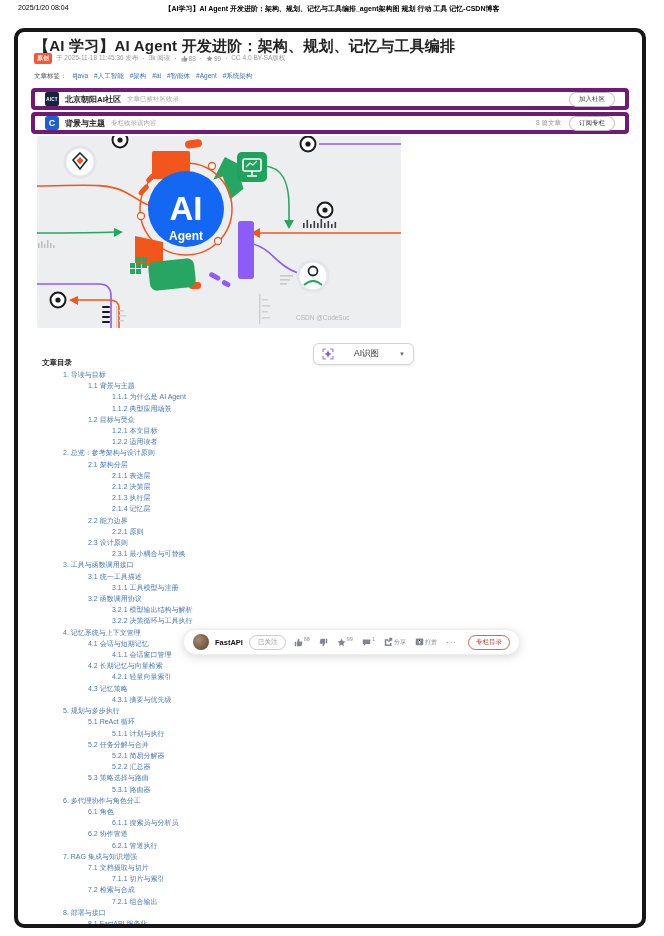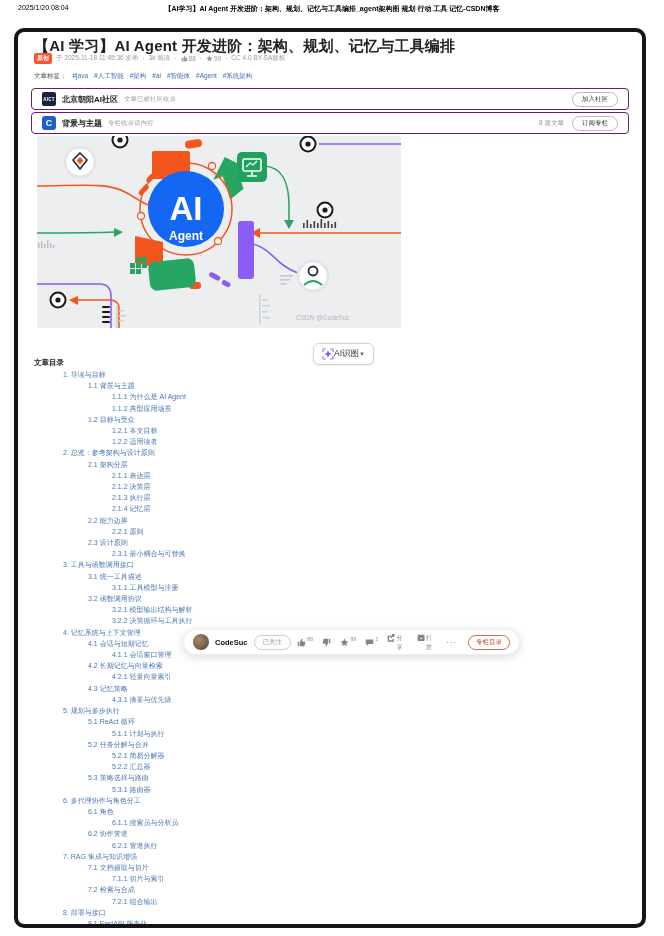--- a/index.html
+++ b/index.html
@@ -20,42 +20,42 @@
 
   .meta-row { position:absolute; left:16px; top:21px; display:flex; align-items:center; gap:4px; font-size:6.5px; color:#999; white-space:nowrap; }
   .badge-original { background:#fc5531; color:#fff; font-size:6px; padding:1px 3px; border-radius:2px; font-weight:bold; }
   .meta-count { display:inline-flex; align-items:center; gap:1px; }
   .meta-count svg { display:block; }
 
   .tags-row { position:absolute; left:16px; top:40px; display:flex; align-items:center; gap:6px; font-size:6.5px; white-space:nowrap; }
   .tags-label { color:#555; }
   .tag { color:#3e6db5; cursor:pointer; }
 
-  .info-card { position:absolute; left:13px; width:598px; height:22px; border:1px solid #701a75; border-radius:4px;
+  .info-card { position:absolute; left:13px; width:598px; height:22px; border:4px solid #701a75; border-radius:4px;
     display:flex; align-items:center; padding:0 10px; background:#fff; }
   .info-card.community { top:56px; }
   .info-card.column { top:80px; }
   .card-icon { width:14px; height:14px; border-radius:2px; display:flex; align-items:center; justify-content:center;
     color:#fff; font-weight:bold; flex:0 0 auto; margin-right:6px; }
   .card-icon.aict { background:#17233f; font-size:4.5px; letter-spacing:.2px; }
   .card-icon.col { background:#1e5fd0; font-size:9px; border-radius:3px; }
   .card-name { font-size:8px; font-weight:bold; color:#222; margin-right:6px; white-space:nowrap; }
   .card-desc { font-size:6.5px; color:#a5a5a5; white-space:nowrap; }
   .card-right { margin-left:auto; display:flex; align-items:center; gap:8px; }
   .card-count { font-size:6.5px; color:#999; }
   .pill-btn { border:1px solid #b9b9b9; border-radius:10px; padding:2px 9px; font-size:6.5px; color:#333; background:#fff; cursor:pointer; white-space:nowrap; }
 
   .hero { position:absolute; left:19px; top:104px; width:364px; height:192px; border-radius:2px; overflow:hidden; }
 
-  .ai-vision-btn { position:absolute; left:295px; top:311px; height:22px; display:inline-flex; align-items:center; gap:0;
+  .ai-vision-btn { position:absolute; left:295px; top:311px; height:22px; display:inline-flex; align-items:center; gap:20px;
     background:#fff; border:1px solid #d4d4d4; border-radius:6px; padding:0 8px; box-shadow:0 1px 3px rgba(0,0,0,.08); cursor:pointer; }
   .ai-vision-btn .lbl { font-size:8.5px; color:#333; }
   .ai-vision-btn .chev { font-size:6px; color:#666; }
 
-  .toc-title { position:absolute; left:16px; top:326px; font-size:7.5px; font-weight:bold; color:#222; }
+  .toc-title { position:absolute; left:24px; top:326px; font-size:7.5px; font-weight:bold; color:#222; }
   .toc-list { position:absolute; left:16px; top:331px; right:10px; padding-top:6px; }
   .toc-item { font-size:7px; line-height:11.2px; color:#4a78b0; cursor:pointer; white-space:nowrap; }
   .toc-item.l1 { padding-left:29px; }
   .toc-item.l2 { padding-left:54px; }
   .toc-item.l3 { padding-left:78px; }
 
   
   .float-toolbar { position:absolute; left:165px; top:597px; width:337px; height:26px; background:#fff;
     border:1px solid #efefef; border-radius:14px; box-shadow:0 2px 10px rgba(0,0,0,.15);
     display:flex; align-items:center; padding:0 9px; gap:6px; z-index:5; }
@@ -325,21 +325,21 @@
         <div class="toc-item l2">7.1 文档摄取与切片</div>
         <div class="toc-item l3">7.1.1 切片与索引</div>
         <div class="toc-item l2">7.2 检索与合成</div>
         <div class="toc-item l3">7.2.1 组合输出</div>
         <div class="toc-item l1">8. 部署与接口</div>
         <div class="toc-item l2">8.1 FastAPI 服务化</div>
       </div>
 
   <div class="float-toolbar">
     <span class="avatar"></span>
-    <span class="author-name">CodeSuc</span>
+    <span class="author-name">FastAPI</span>
     <button class="follow-pill">已关注</button>
     <span class="tb-actions">
       <span class="tb-icon">
         <svg width="9" height="9" viewBox="0 0 12 12">
               <path d="M1 5h2v6H1zM4 11V5l2-4c.8 0 1.3.6 1.2 1.4L6.8 4.5H10c.7 0 1.2.7 1 1.4l-1 4.3c-.1.5-.5.8-1 .8z" fill="#80858f"></path>
             </svg>
         <span class="cnt">88</span>
       </span>
       <span class="tb-icon">
         <svg width="9" height="9" viewBox="0 0 12 12">

